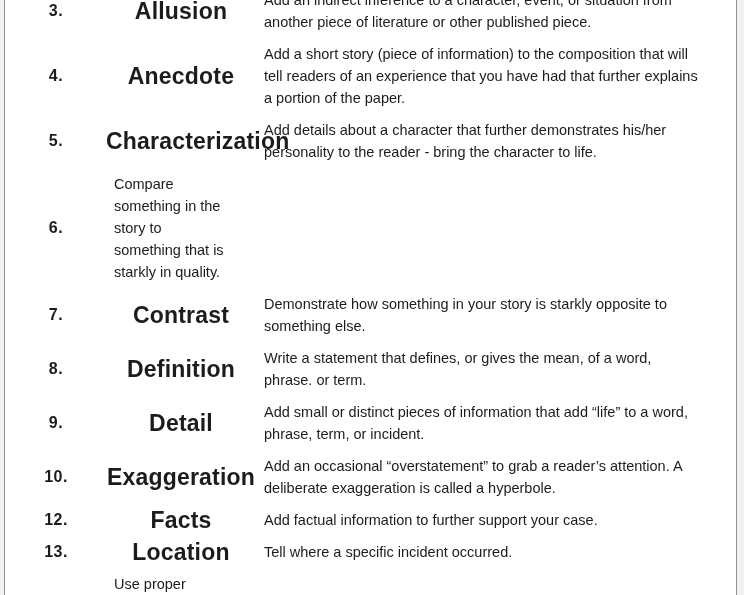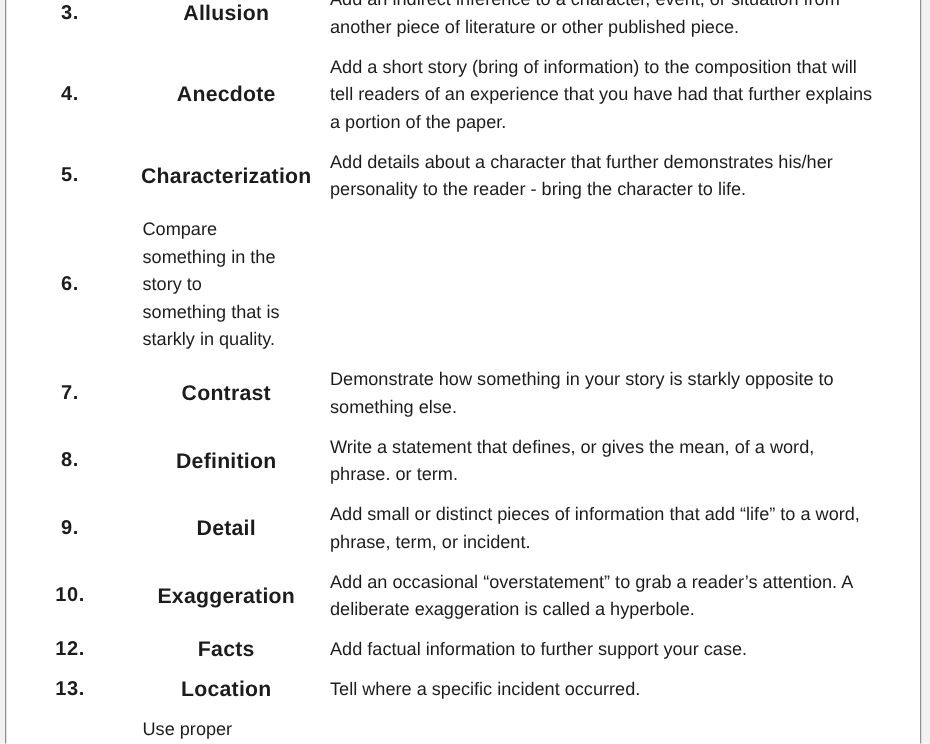--- a/index.html
+++ b/index.html
@@ -45,21 +45,21 @@
   }
   .num {
     text-align: center;
     font-weight: bold;
     font-size: 16px;
     letter-spacing: 0.5px;
   }
   .term {
     text-align: center;
     font-weight: bold;
-    font-size: 17px;
+    font-size: 23px;
     letter-spacing: 0.2px;
     line-height: 22px;
   }
   .def {
     font-size: 14.5px;
     line-height: 22px;
     padding-left: 8px;
     padding-right: 32px;
   }
 </style>
@@ -72,21 +72,21 @@
   <div class="list" id="rows">
   <div class="row">
     <div class="num">3.</div>
     <div class="term">Allusion</div>
     <div class="def">Add an indirect inference to a character, event, or situation from another piece of literature or other published piece.</div>
   </div>
 
   <div class="row">
     <div class="num">4.</div>
     <div class="term">Anecdote</div>
-    <div class="def">Add a short story (bring of information) to the composition that will tell readers of an experience that you have had that further explains a portion of the paper.</div>
+    <div class="def">Add a short story (piece of information) to the composition that will tell readers of an experience that you have had that further explains a portion of the paper.</div>
   </div>
 
   <div class="row">
     <div class="num">5.</div>
     <div class="term">Characterization</div>
     <div class="def">Add details about a character that further demonstrates his/her personality to the reader - bring the character to life.</div>
   </div>
 
   <div class="row">
     <div class="num">6.</div>

